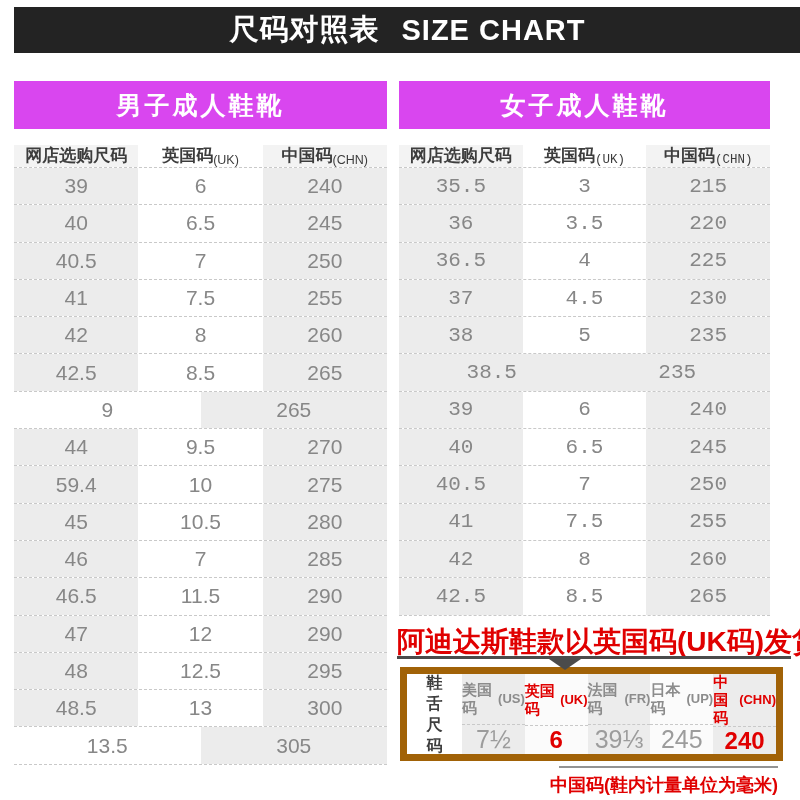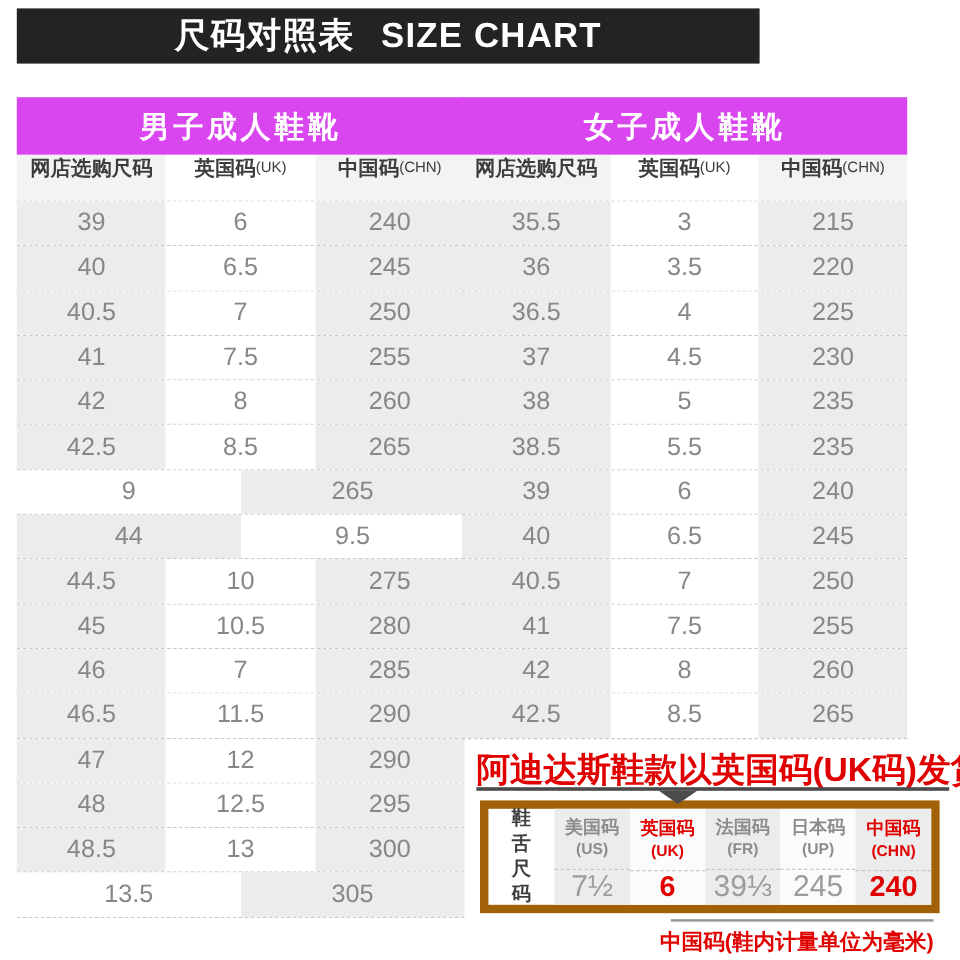--- a/index.html
+++ b/index.html
@@ -3,37 +3,37 @@
 <meta charset="utf-8">
 <style>
   * { margin:0; padding:0; box-sizing:border-box; }
   html,body { background:#fff; }
   .page {
     position:relative; width:800px; height:800px; background:#ffffff;
     font-family:"Liberation Sans","DejaVu Sans",sans-serif; overflow:hidden;
   }
   
   .banner {
-    position:absolute; left:14px; top:7px; width:619px; height:46px;
+    position:absolute; left:14px; top:7px; width:787px; height:46px;
     background:#232323; color:#fff; display:flex; align-items:center; justify-content:center;
     font-size:29px; font-weight:bold; letter-spacing:1px;
   }
   .banner .gap { display:inline-block; width:22px; }
   
   .size-table { position:absolute; top:81px; }
   .size-table.men   { left:14px;  width:373px; }
-  .size-table.women { left:385px; width:371px; }
+  .size-table.women { left:399px; width:371px;font-family:Liberation Mono, monospace; }
   .band {
     height:48px; background:#d946ef; color:#fff; display:flex;
     align-items:center; justify-content:center; font-size:25px; font-weight:bold; letter-spacing:3px;
   }
   .thead { display:flex; height:39px; border-bottom:1px dashed #c9c9c9; }
   .hcell {
-    flex:1; display:flex; align-items:flex-start; justify-content:center;
-    color:#3d3d3d; font-size:17px; font-weight:bold; white-space:nowrap;
+    flex:1; display:flex; align-items:flex-end; justify-content:center;
+    color:#3d3d3d; font-size:17px; font-weight:bold; white-space:nowrap;margin-top:16px;
   }
   .hcell .hsuffix { font-size:12.5px; font-weight:normal; margin-top:3px; }
   .bg-a { background:#ececec; }
   .bg-b { background:#ffffff; }
   .thead .bg-a { background:#f3f3f3; }
   .trow { display:flex; height:37.31px; border-bottom:1px dashed #c9c9c9; }
   .cell {
     flex:1; display:flex; align-items:center; justify-content:center;
     color:#878787; font-size:21px;
   }
@@ -59,21 +59,21 @@
     color:#3e3e3e; font-weight:bold;
   }
   .tongue-label .stack {
     width:18px; word-break:break-all; font-size:16px; line-height:21px; text-align:center;
   }
   .tongue-cols { flex:1; display:flex; }
   .tcol { flex:1; display:flex; flex-direction:column; }
   .tcol.gray { background:#ececec; }
   .tcol.lite { background:#fbfbfb; }
   .tcol .th {
-    height:53px; display:flex; flex-direction:column; align-items:center; justify-content:center;
+    height:53px; display:flex; flex-direction:row; align-items:center; justify-content:center;
     border-bottom:1px dashed #c9c9c9; color:#8c8c8c; font-weight:bold; font-size:15px; line-height:18px;
   }
   .tcol .th .code { font-size:13px; }
   .tcol .tv {
     flex:1; display:flex; align-items:center; justify-content:center;
     color:#9c9c9c; font-size:25px;
   }
   .tcol.hl .th, .tcol.hl .tv { color:#e00000; }
   .tcol.hl .tv { font-size:24px; font-weight:bold; }
   
@@ -140,23 +140,24 @@
           <div class="cell bg-b">8.5</div>
           <div class="cell bg-a">265</div>
         </div>
         <div class="trow">
           <div class="cell bg-b">9</div>
           <div class="cell bg-a">265</div>
         </div>
         <div class="trow">
           <div class="cell bg-a">44</div>
           <div class="cell bg-b">9.5</div>
-        </div>
-        <div class="trow">
-          <div class="cell bg-a">44.5</div>
+          <div class="cell bg-a">270</div>
+        </div>
+        <div class="trow">
+          <div class="cell bg-a">59.4</div>
           <div class="cell bg-b">10</div>
           <div class="cell bg-a">275</div>
         </div>
         <div class="trow">
           <div class="cell bg-a">45</div>
           <div class="cell bg-b">10.5</div>
           <div class="cell bg-a">280</div>
         </div>
         <div class="trow">
           <div class="cell bg-a">46</div>
@@ -226,21 +227,20 @@
           <div class="cell bg-b">4.5</div>
           <div class="cell bg-a">230</div>
         </div>
         <div class="trow">
           <div class="cell bg-a">38</div>
           <div class="cell bg-b">5</div>
           <div class="cell bg-a">235</div>
         </div>
         <div class="trow">
           <div class="cell bg-a">38.5</div>
-          <div class="cell bg-b">5.5</div>
           <div class="cell bg-a">235</div>
         </div>
         <div class="trow">
           <div class="cell bg-a">39</div>
           <div class="cell bg-b">6</div>
           <div class="cell bg-a">240</div>
         </div>
         <div class="trow">
           <div class="cell bg-a">40</div>
           <div class="cell bg-b">6.5</div>

